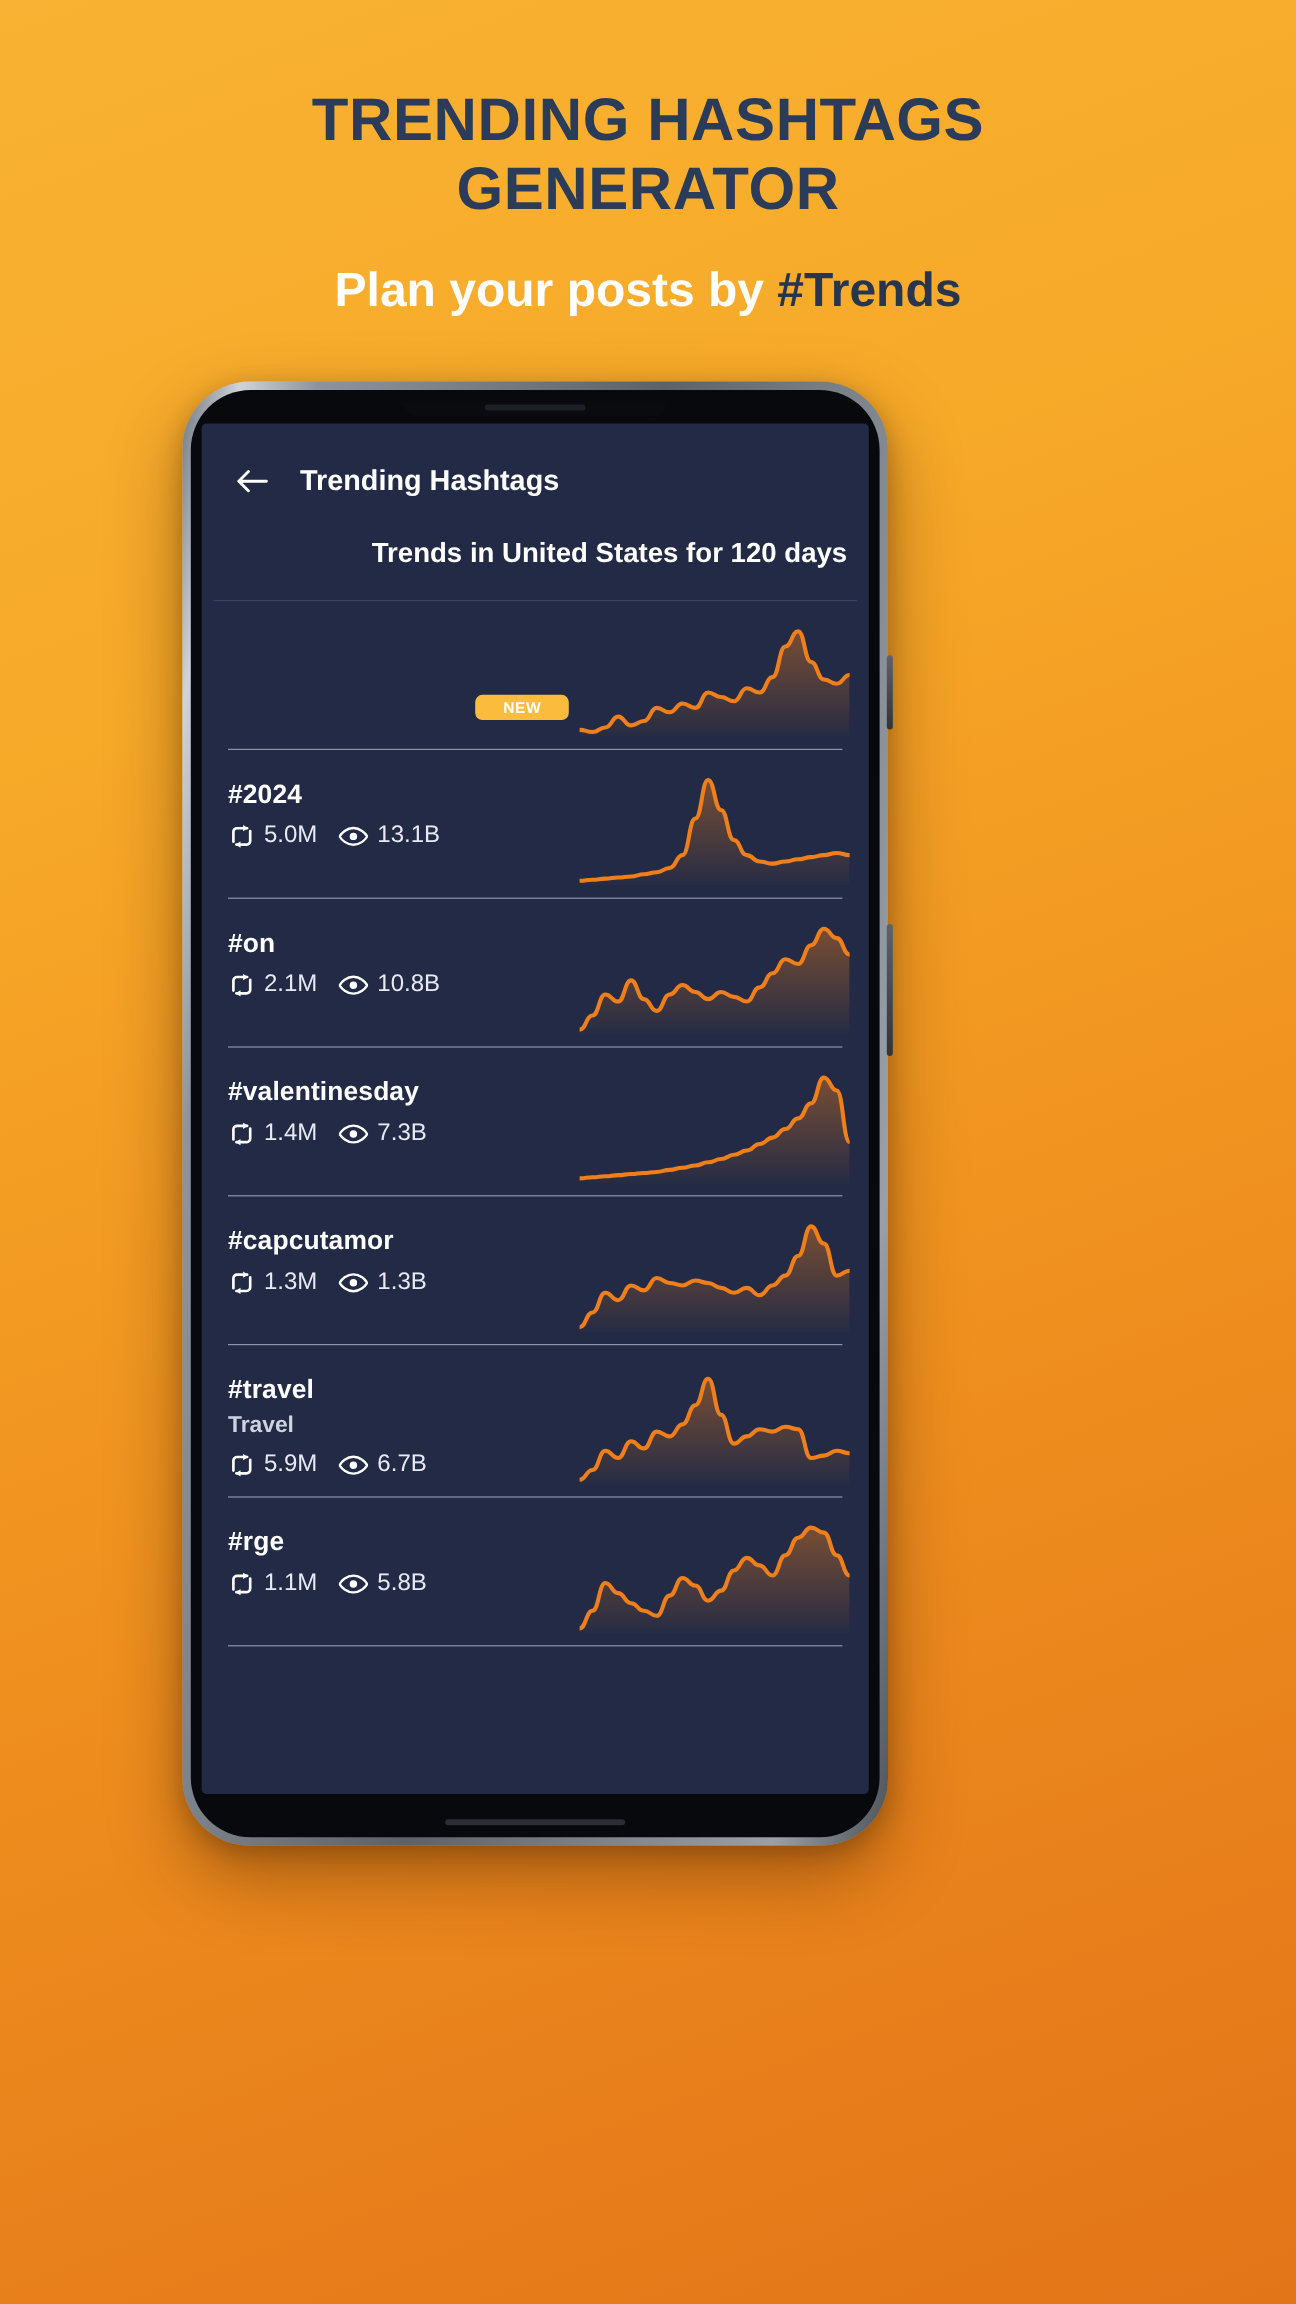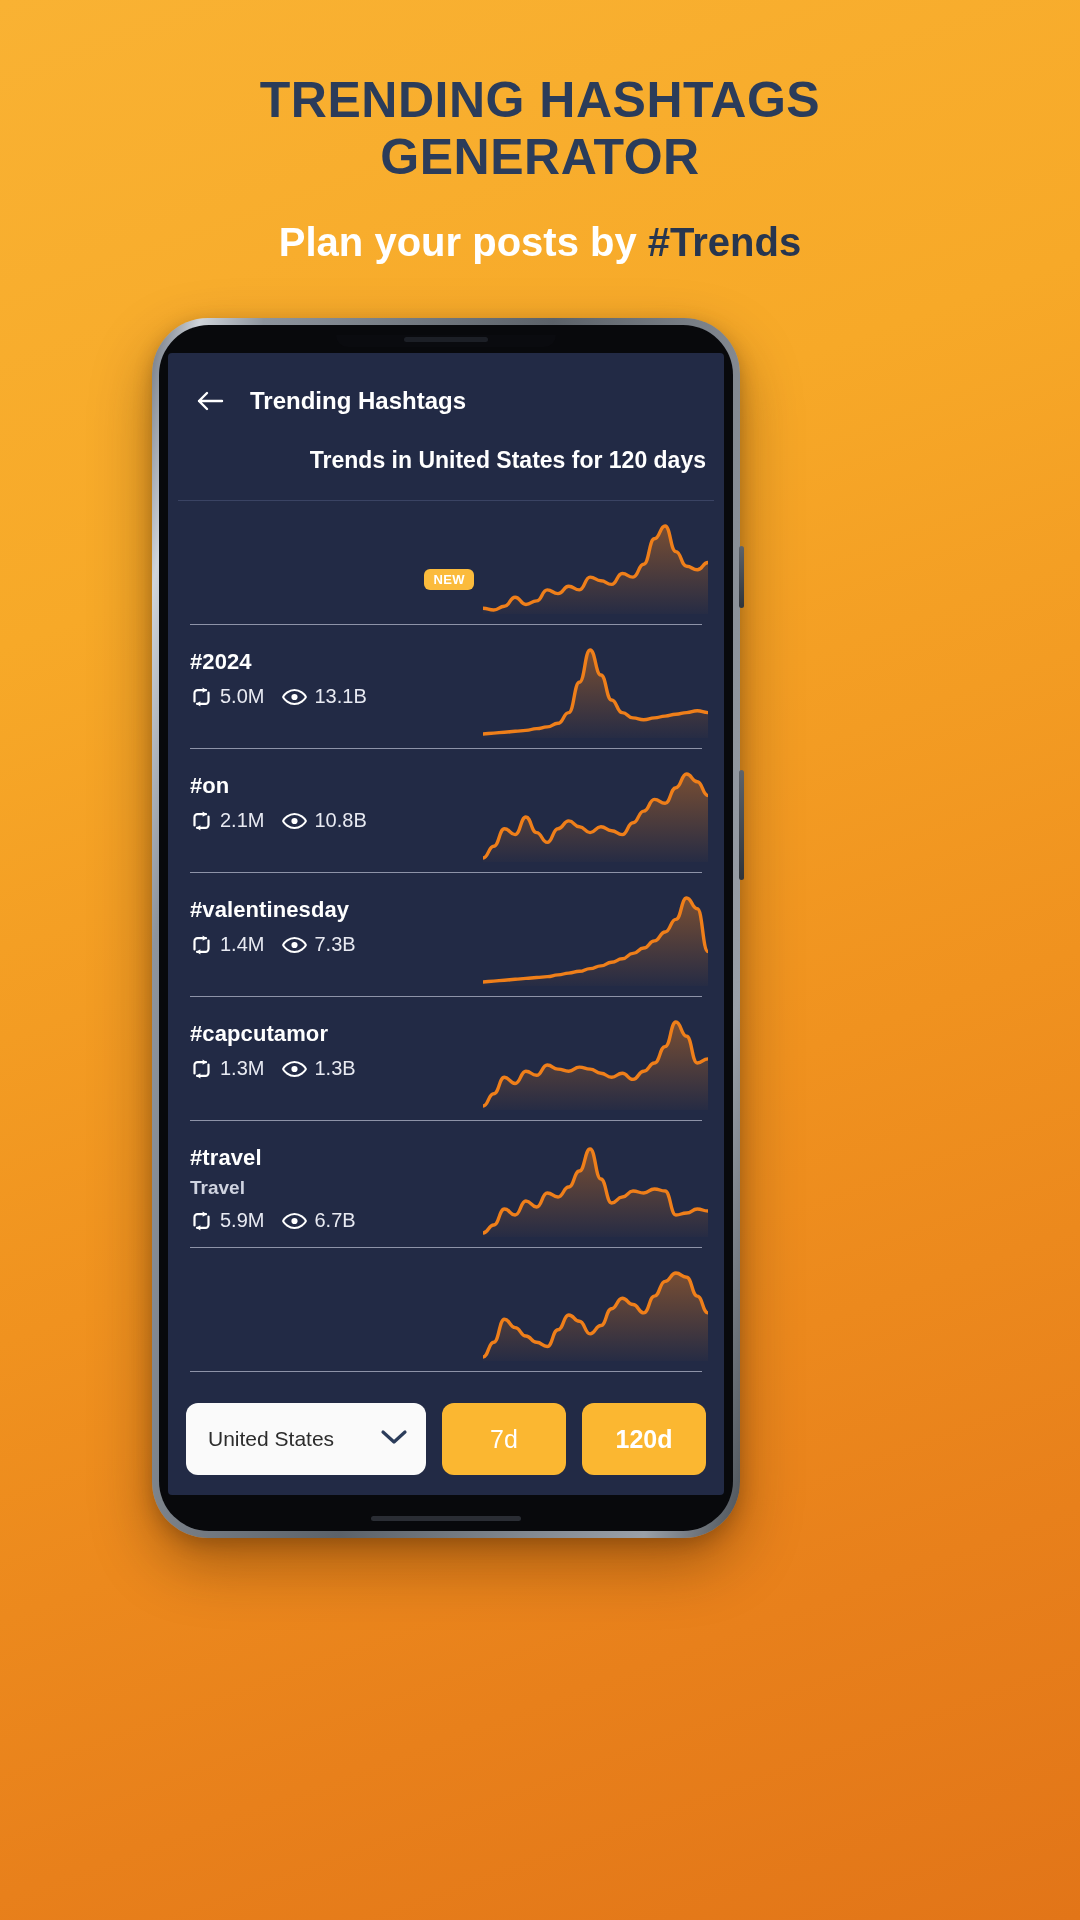--- a/index.html
+++ b/index.html
@@ -76,23 +76,23 @@
   }
   .row.tall{ height:126px; }
   .row .info{ flex:0 0 auto; padding-top:8px; z-index:3; }
   .tag{ font-size:22px; font-weight:bold; color:#ffffff; letter-spacing:.1px; }
   .cat{ font-size:19px; color:#cfd3e0; margin-top:6px; font-weight:bold; }
   .stats{ display:flex; align-items:center; margin-top:10px; gap:18px; }
   .stat{ display:flex; align-items:center; gap:7px; color:#e8eaf2; font-size:20px; }
   .stat svg{ display:block; }
   .spark{ position:absolute; right:16px; bottom:10px; width:225px; height:92px; }
   .newbadge{
-    position:absolute; right:250px; bottom:34px;
+    position:absolute; right:250px; bottom:24px;
     background:#fbbb3c; color:#ffffff; font-size:13px; font-weight:bold;
-    padding:3px 9px; border-radius:6px; letter-spacing:.4px;
+    padding:3px 23px; border-radius:6px; letter-spacing:.4px;
   }
   .rowdiv{ height:1px; background:#c9cddd; opacity:.65; margin:0 22px; }
 
   
   #controls{
     flex:0 0 auto; display:flex; gap:16px; padding:14px 18px 20px 18px; align-items:center;
   }
   #countrySel{
     flex:1 1 auto; height:72px; background:#fafafa; border-radius:12px;
     display:flex; align-items:center; justify-content:space-between;
@@ -338,43 +338,56 @@
                   <stop offset="0%" stop-color="#ef7f1a" stop-opacity="0.42"></stop>
                   <stop offset="100%" stop-color="#ef7f1a" stop-opacity="0.02"></stop>
                 </linearGradient>
               </defs>
               <path d="M0.0 88.0 C5.4 88.0,5.4 80.0,10.7 80.0 C16.1 80.0,16.1 64.0,21.4 64.0 C26.8 64.0,26.8 70.0,32.1 70.0 C37.5 70.0,37.5 56.0,42.9 56.0 C48.2 56.0,48.2 62.0,53.6 62.0 C58.9 62.0,58.9 48.0,64.3 48.0 C69.6 48.0,69.6 52.0,75.0 52.0 C80.4 52.0,80.4 42.0,85.7 42.0 C91.1 42.0,91.1 26.0,96.4 26.0 C101.8 26.0,101.8 4.0,107.1 4.0 C112.5 4.0,112.5 34.0,117.9 34.0 C123.2 34.0,123.2 58.0,128.6 58.0 C133.9 58.0,133.9 52.0,139.3 52.0 C144.6 52.0,144.6 46.0,150.0 46.0 C155.4 46.0,155.4 48.0,160.7 48.0 C166.1 48.0,166.1 44.0,171.4 44.0 C176.8 44.0,176.8 46.0,182.1 46.0 C187.5 46.0,187.5 70.0,192.9 70.0 C198.2 70.0,198.2 68.0,203.6 68.0 C208.9 68.0,208.9 64.0,214.3 64.0 C219.6 64.0,219.6 66.0,225.0 66.0 L225 92 L0 92 Z" fill="url(#g5)"></path>
               <path d="M0.0 88.0 C5.4 88.0,5.4 80.0,10.7 80.0 C16.1 80.0,16.1 64.0,21.4 64.0 C26.8 64.0,26.8 70.0,32.1 70.0 C37.5 70.0,37.5 56.0,42.9 56.0 C48.2 56.0,48.2 62.0,53.6 62.0 C58.9 62.0,58.9 48.0,64.3 48.0 C69.6 48.0,69.6 52.0,75.0 52.0 C80.4 52.0,80.4 42.0,85.7 42.0 C91.1 42.0,91.1 26.0,96.4 26.0 C101.8 26.0,101.8 4.0,107.1 4.0 C112.5 4.0,112.5 34.0,117.9 34.0 C123.2 34.0,123.2 58.0,128.6 58.0 C133.9 58.0,133.9 52.0,139.3 52.0 C144.6 52.0,144.6 46.0,150.0 46.0 C155.4 46.0,155.4 48.0,160.7 48.0 C166.1 48.0,166.1 44.0,171.4 44.0 C176.8 44.0,176.8 46.0,182.1 46.0 C187.5 46.0,187.5 70.0,192.9 70.0 C198.2 70.0,198.2 68.0,203.6 68.0 C208.9 68.0,208.9 64.0,214.3 64.0 C219.6 64.0,219.6 66.0,225.0 66.0" fill="none" stroke="#ef7f1a" stroke-width="3.4" stroke-linecap="round" stroke-linejoin="round"></path>
             </svg>
           </div>
           <div class="rowdiv"></div>
           <div class="row">
+            <div class="info">
+              <div class="tag">#rge</div>
+              <div class="stats">
+                <div class="stat">
+                  <span>
+                    <svg width="23" height="20" viewBox="0 0 23 20" fill="none">
+                      <path d="M4.5 14.5V6.2A3 3 0 0 1 7.5 3.2H16" stroke="#ffffff" stroke-width="2.2" stroke-linecap="round" stroke-linejoin="round"></path>
+                      <path d="M12.6 0.6 16.8 3.2 12.6 5.8" fill="#ffffff"></path>
+                      <path d="M18.5 5.5v8.3a3 3 0 0 1-3 3H7" stroke="#ffffff" stroke-width="2.2" stroke-linecap="round" stroke-linejoin="round"></path>
+                      <path d="M10.4 14.2 6.2 16.8 10.4 19.4" fill="#ffffff"></path>
+                    </svg>
+                  </span>
+                  <span>1.1M</span>
+                </div>
+                <div class="stat">
+                  <span>
+                    <svg width="25" height="18" viewBox="0 0 25 18" fill="none">
+                      <path d="M12.5 2C6.8 2 2.6 6.3 1.3 8.6a.9.9 0 0 0 0 .9C2.6 11.7 6.8 16 12.5 16s9.9-4.3 11.2-6.5a.9.9 0 0 0 0-.9C22.4 6.3 18.2 2 12.5 2Z" stroke="#ffffff" stroke-width="2"></path>
+                      <circle cx="12.5" cy="9" r="3.1" fill="#ffffff"></circle>
+                    </svg>
+                  </span>
+                  <span>5.8B</span>
+                </div>
+              </div>
+            </div>
             <svg class="spark" viewBox="0 0 225 92">
               <defs>
                 <linearGradient id="g6" x1="0" y1="0" x2="0" y2="1">
                   <stop offset="0%" stop-color="#ef7f1a" stop-opacity="0.42"></stop>
                   <stop offset="100%" stop-color="#ef7f1a" stop-opacity="0.02"></stop>
                 </linearGradient>
               </defs>
               <path d="M0.0 88.0 C5.4 88.0,5.4 73.3,10.7 73.3 C16.1 73.3,16.1 50.2,21.4 50.2 C26.8 50.2,26.8 58.6,32.1 58.6 C37.5 58.6,37.5 67.0,42.9 67.0 C48.2 67.0,48.2 73.3,53.6 73.3 C58.9 73.3,58.9 77.5,64.3 77.5 C69.6 77.5,69.6 60.7,75.0 60.7 C80.4 60.7,80.4 46.0,85.7 46.0 C91.1 46.0,91.1 52.3,96.4 52.3 C101.8 52.3,101.8 64.9,107.1 64.9 C112.5 64.9,112.5 56.5,117.9 56.5 C123.2 56.5,123.2 39.7,128.6 39.7 C133.9 39.7,133.9 29.2,139.3 29.2 C144.6 29.2,144.6 35.5,150.0 35.5 C155.4 35.5,155.4 43.9,160.7 43.9 C166.1 43.9,166.1 27.1,171.4 27.1 C176.8 27.1,176.8 12.4,182.1 12.4 C187.5 12.4,187.5 4.0,192.9 4.0 C198.2 4.0,198.2 8.2,203.6 8.2 C208.9 8.2,208.9 27.1,214.3 27.1 C219.6 27.1,219.6 43.9,225.0 43.9 L225 92 L0 92 Z" fill="url(#g6)"></path>
               <path d="M0.0 88.0 C5.4 88.0,5.4 73.3,10.7 73.3 C16.1 73.3,16.1 50.2,21.4 50.2 C26.8 50.2,26.8 58.6,32.1 58.6 C37.5 58.6,37.5 67.0,42.9 67.0 C48.2 67.0,48.2 73.3,53.6 73.3 C58.9 73.3,58.9 77.5,64.3 77.5 C69.6 77.5,69.6 60.7,75.0 60.7 C80.4 60.7,80.4 46.0,85.7 46.0 C91.1 46.0,91.1 52.3,96.4 52.3 C101.8 52.3,101.8 64.9,107.1 64.9 C112.5 64.9,112.5 56.5,117.9 56.5 C123.2 56.5,123.2 39.7,128.6 39.7 C133.9 39.7,133.9 29.2,139.3 29.2 C144.6 29.2,144.6 35.5,150.0 35.5 C155.4 35.5,155.4 43.9,160.7 43.9 C166.1 43.9,166.1 27.1,171.4 27.1 C176.8 27.1,176.8 12.4,182.1 12.4 C187.5 12.4,187.5 4.0,192.9 4.0 C198.2 4.0,198.2 8.2,203.6 8.2 C208.9 8.2,208.9 27.1,214.3 27.1 C219.6 27.1,219.6 43.9,225.0 43.9" fill="none" stroke="#ef7f1a" stroke-width="3.4" stroke-linecap="round" stroke-linejoin="round"></path>
             </svg>
           </div>
           <div class="rowdiv"></div>
         </div>
 
-      <div id="controls">
-        <div id="countrySel">
-          <span id="countryLabel">United States</span>
-          <span>
-            <svg width="28" height="18" viewBox="0 0 28 18" fill="none">
-              <path d="M3 4l11 10L25 4" stroke="#2b3c5a" stroke-width="3.2" stroke-linecap="round" stroke-linejoin="round"></path>
-            </svg>
-          </span>
-        </div>
-        <div class="rangeBtn" id="btn7d">7d</div>
-        <div class="rangeBtn" id="btn120d">120d</div>
-      </div>
 
     </div>
     <div id="homebar"></div>
   </div>
 </div>
 
 </body></html>

